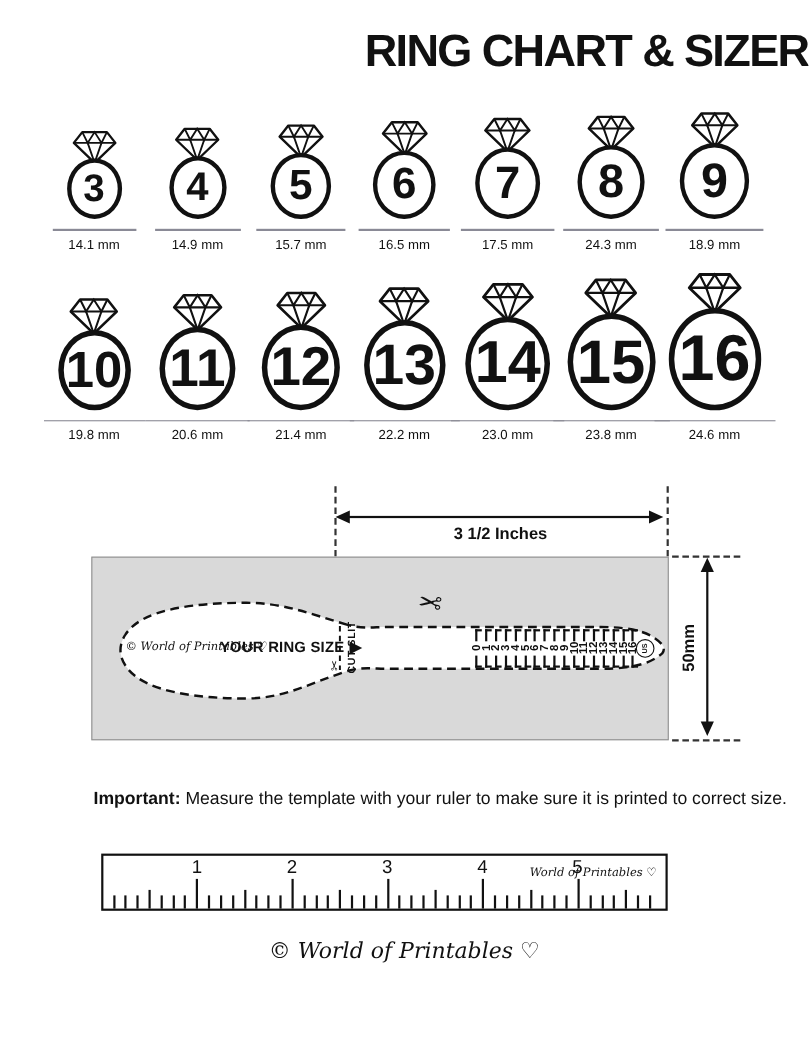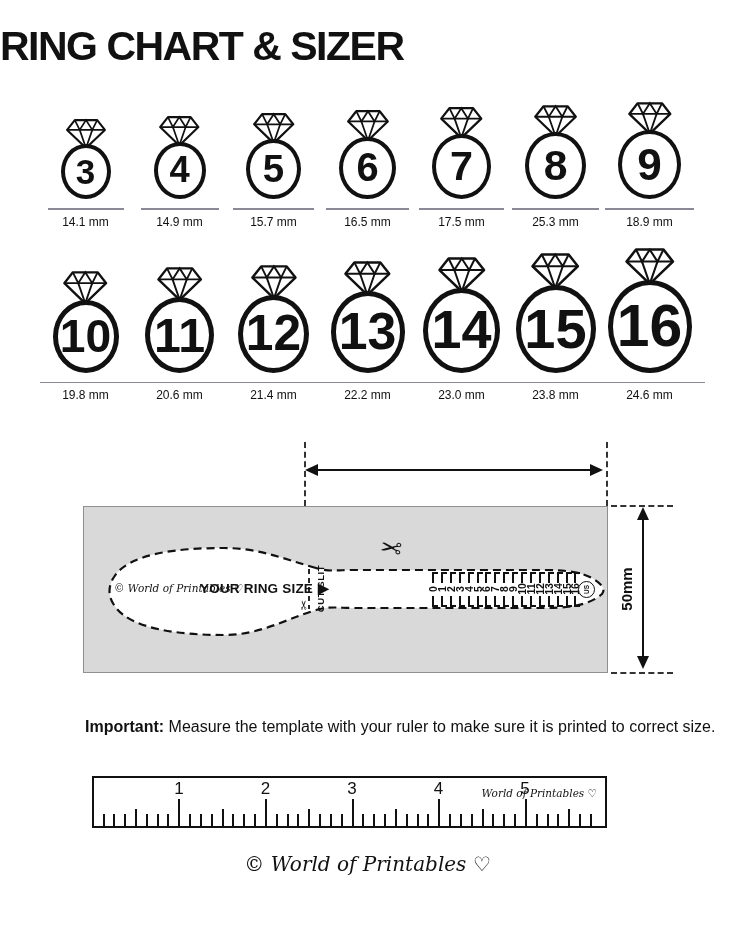--- a/index.html
+++ b/index.html
@@ -2,21 +2,21 @@
 <html><head>
 <meta charset="utf-8">
 <style>
   * { margin:0; padding:0; box-sizing:border-box; }
   html,body { background:#fff; }
   body {
     width:735px; height:951px; overflow:hidden; position:relative;
     font-family:"Liberation Sans", sans-serif; color:#111;
   }
   .page-title {
-    padding-top:26px; text-align:left;
+    padding-top:26px; text-align:right;
     font-size:41px; font-weight:bold; letter-spacing:-1.5px; line-height:1;
   }
   .subtitle-block { margin-top:32px; text-align:center; line-height:1.3; }
   .subtitle-bold { font-size:14.5px; font-weight:bold; }
   .subtitle-text { font-size:13.5px; letter-spacing:-0.2px; }
 
   
   .ring-row { display:flex; justify-content:center; align-items:flex-end; }
   .ring-row1 { margin-top:34px; }
   .ring-row2 { margin-top:18px; }
@@ -153,21 +153,21 @@
     <div class="ring-mm">17.5 mm</div>
   </div>
   <div class="ring-cell" style="--d:61px;--bw:4px">
     <svg class="dia" viewBox="0 0 60 46">
         <use href="#diamond-shape"></use>
       </svg>
     <div class="band">
         <span class="num">8</span>
       </div>
     <div class="ring-rule"></div>
-    <div class="ring-mm">25.3 mm</div>
+    <div class="ring-mm">24.3 mm</div>
   </div>
   <div class="ring-cell" style="--d:63px;--bw:4px">
     <svg class="dia" viewBox="0 0 60 46">
         <use href="#diamond-shape"></use>
       </svg>
     <div class="band">
         <span class="num">9</span>
       </div>
     <div class="ring-rule"></div>
     <div class="ring-mm">18.9 mm</div>
@@ -246,20 +246,21 @@
     <div class="ring-mm">24.6 mm</div>
   </div>
 </div>
 
 <div class="sizer-wrap">
   <div class="vdash vdash-l"></div>
   <div class="vdash vdash-r"></div>
   <div class="dim-line"></div>
   <div class="tri tri-left"></div>
   <div class="tri tri-right"></div>
+  <div class="dim-label">3 1/2 Inches</div>
 
   <div class="gray-box">
     <svg class="paddle-svg" width="523" height="165" viewBox="0 0 523 165">
       <path d="M 232 61
                C 200 52, 175 41, 140 41
                C 95 41, 45 46, 30 70
                C 24 79, 24 89, 30 98
                C 45 122, 95 128, 140 128
                C 175 128, 200 113, 232 103
                C 245 99, 255 101, 268 101

